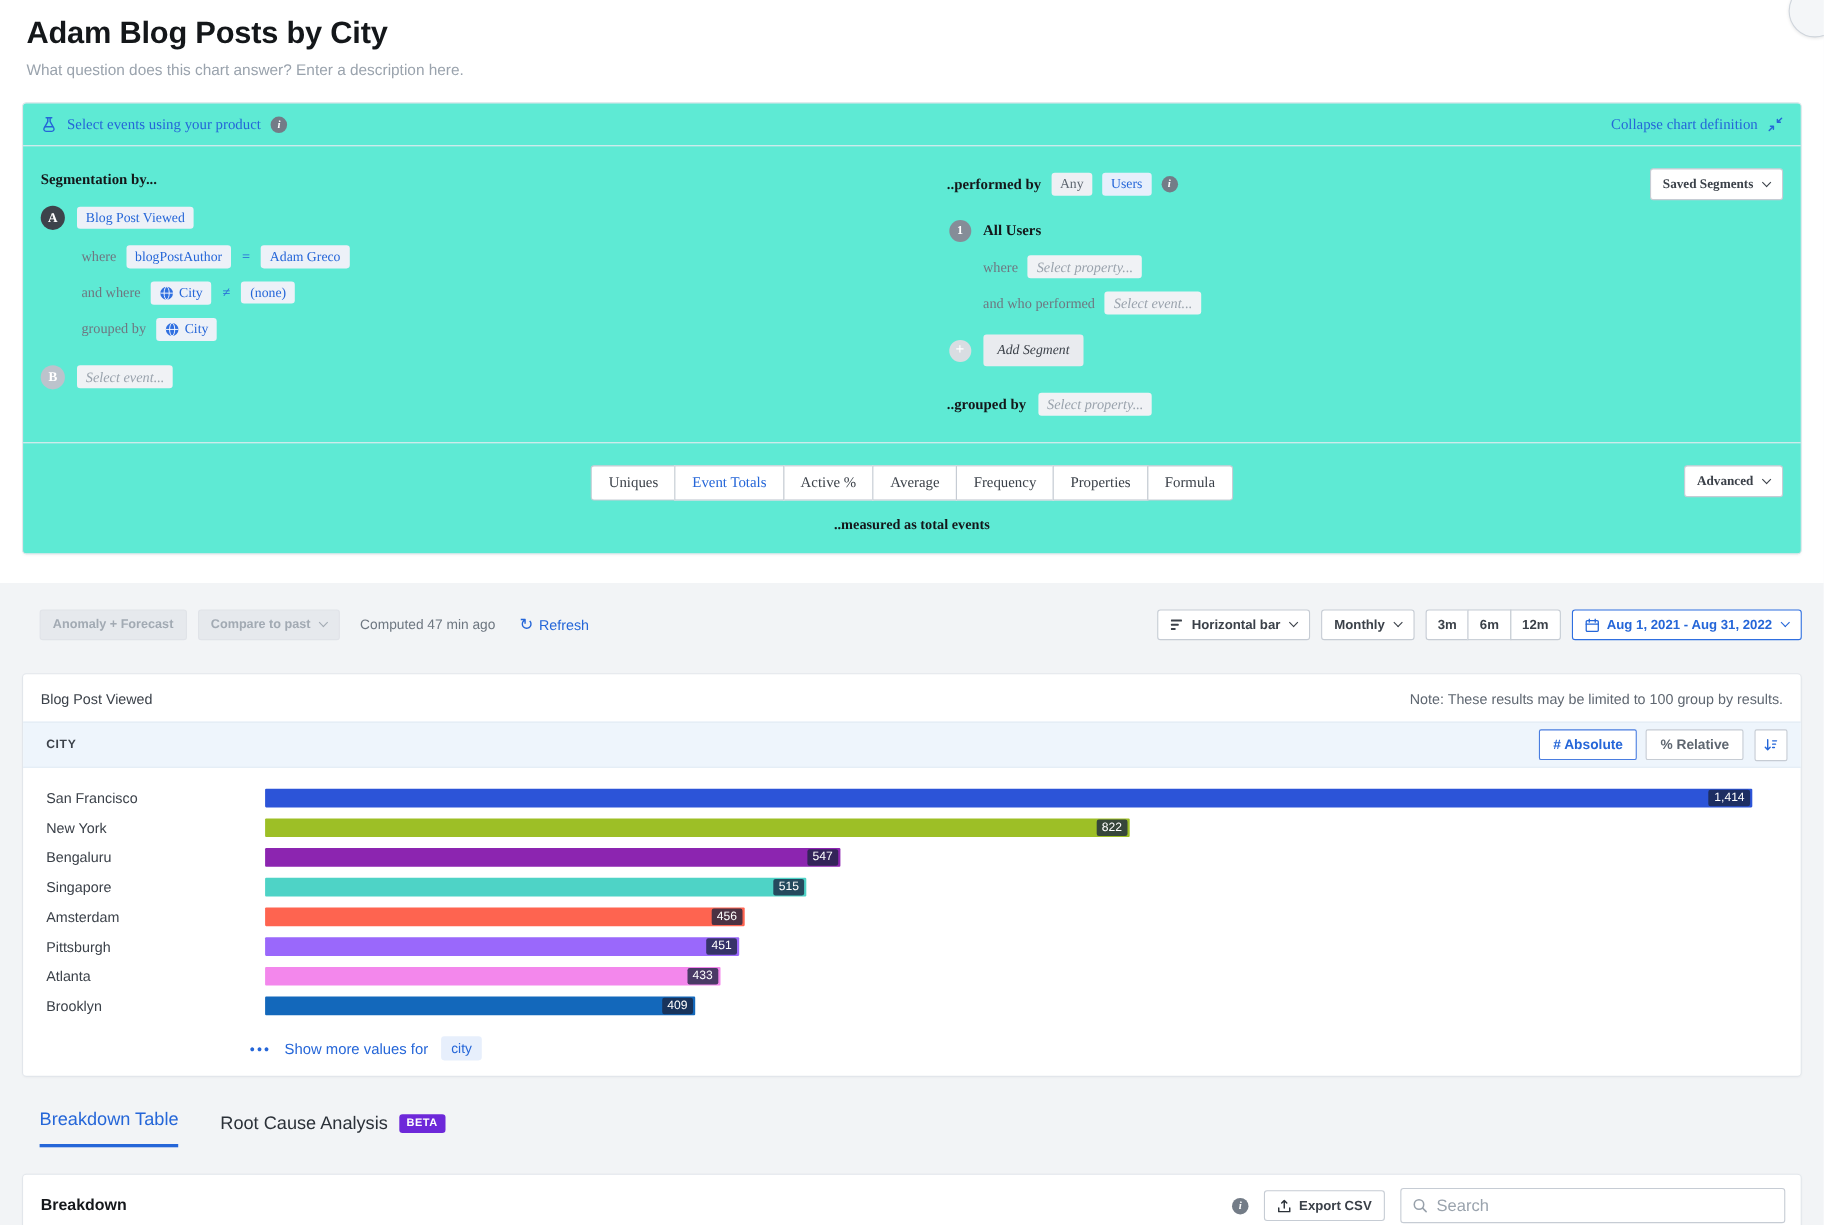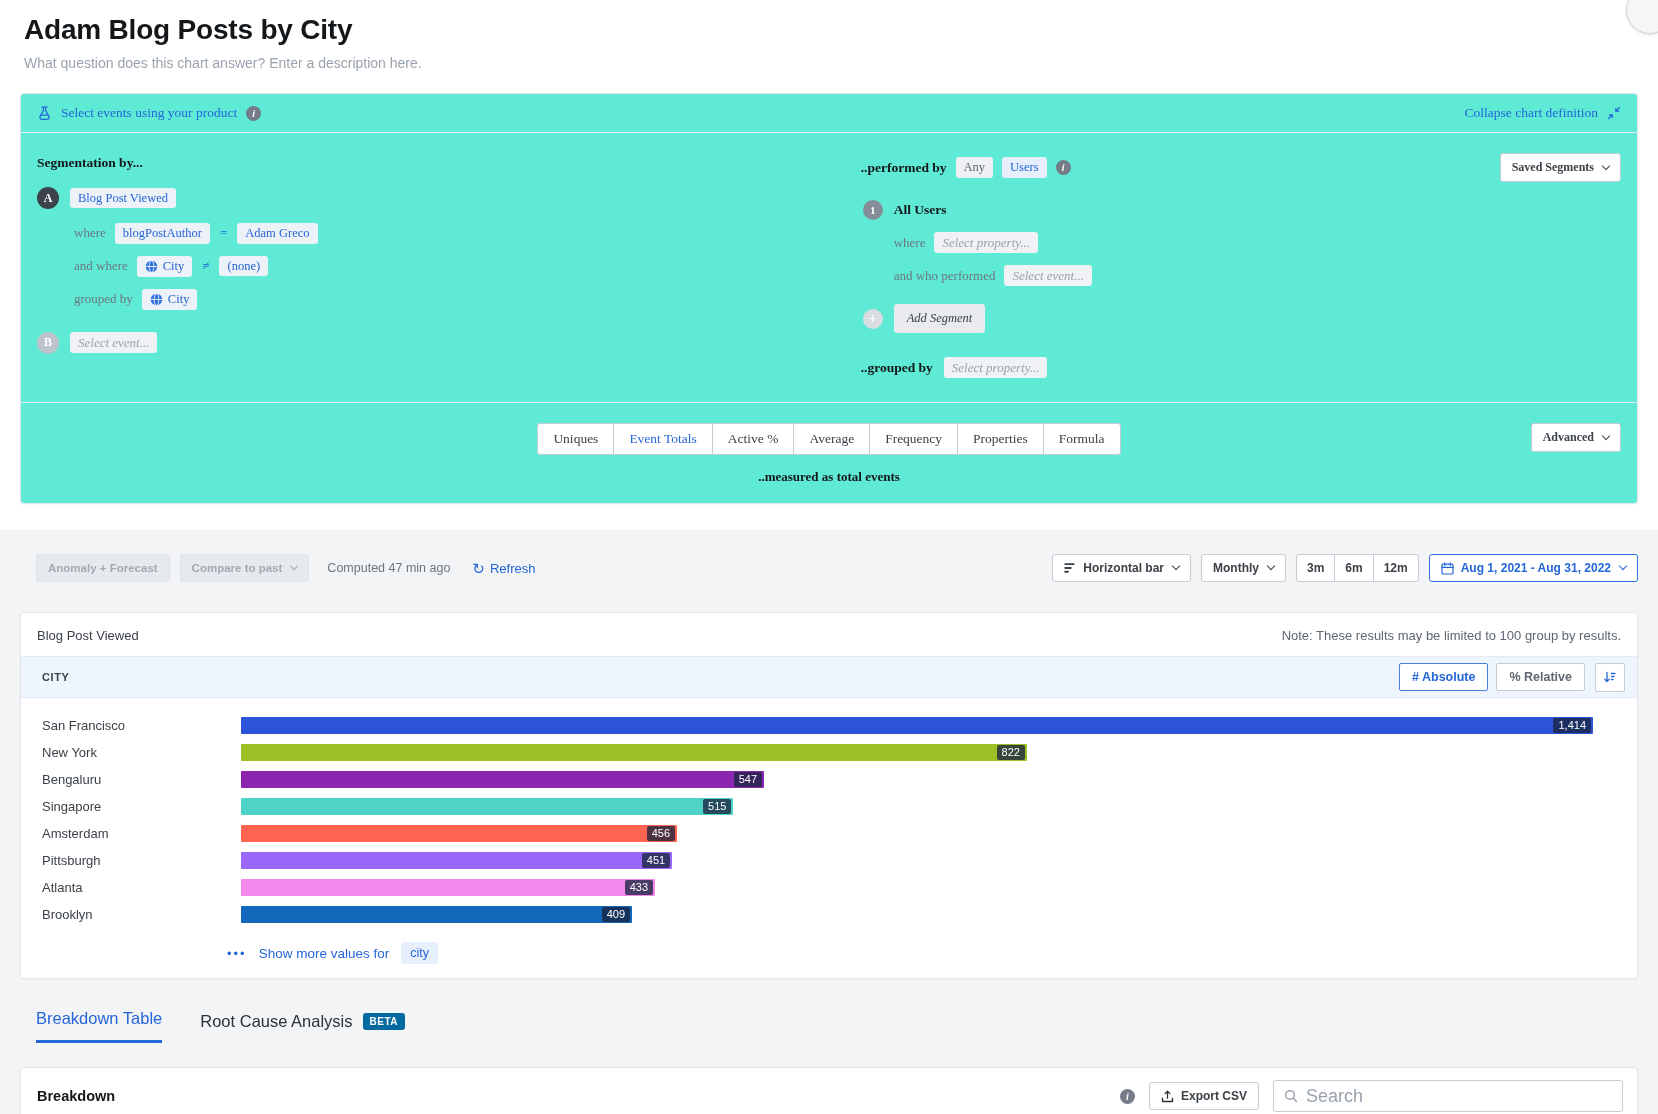--- a/index.html
+++ b/index.html
@@ -95,29 +95,29 @@
   .bar { height:17px; border-radius:1px; display:flex; align-items:center; justify-content:flex-end; min-width:24px; }
   .bar-value { background:rgba(26,36,64,.78); color:#fff; font-size:11px; padding:2px 5px; border-radius:2px; margin-right:2px; line-height:11px; }
   .show-more { display:flex; align-items:center; gap:12px; padding:12px 0 6px 206px; font-size:13.5px; }
   .dots { color:#2566d8; letter-spacing:2px; font-size:13px; cursor:pointer; }
   .city-pill { background:#e7effc; color:#2566d8; padding:4px 9px; border-radius:3px; font-size:12.5px; cursor:pointer; }
 
   
   .bd-tabs { display:flex; align-items:flex-end; gap:38px; margin:30px 0 0 16px; }
   .bd-tab { font-size:16.5px; padding-bottom:12px; cursor:pointer; display:flex; align-items:center; gap:10px; color:#2b3138; }
   .bd-tab.active { color:#2566d8; border-bottom:3px solid #2566d8; }
-  .beta-badge { background:#0369a1; color:#fff; font-size:10px; font-weight:700; letter-spacing:.5px; padding:3px 7px; border-radius:3px; }
+  .beta-badge { background:#6d28d9; color:#fff; font-size:10px; font-weight:700; letter-spacing:.5px; padding:3px 7px; border-radius:3px; }
 
   
   .bd-card { margin-top:24px; background:#fff; border:1px solid #e2e6eb; border-radius:4px; overflow:hidden; box-shadow:0 1px 2px rgba(0,0,0,.03); }
   .bd-head { display:flex; align-items:center; padding:12px 14px 12px 16px; }
   .bd-title { font-weight:700; font-size:14.5px; color:#14171a; }
   .bd-controls { display:flex; align-items:center; gap:14px; }
   .search-box { display:flex; align-items:center; gap:8px; width:350px; height:32px; border:1px solid #c6ccd4; border-radius:3px; padding:0 10px; background:#fff; }
-  .search-input { border:none; outline:none; flex:1; font-size:18px; font-family:inherit; color:#b91c1c; }
+  .search-input { border:none; outline:none; flex:1; font-size:15px; font-family:inherit; color:#b91c1c; }
   .search-input::placeholder { color:#9aa3ad; }
 
   .info-icon { width:15px; height:15px; border-radius:50%; background:#737c87; color:#fff; font-size:10px; font-weight:700;
                display:inline-flex; align-items:center; justify-content:center; font-family:"Liberation Serif", serif; font-style:italic; cursor:pointer; flex:0 0 auto; }
   .info-icon::after { content:"i"; }
   .icon { display:inline-flex; align-items:center; }
 </style>
 </head>
 <body>
 

